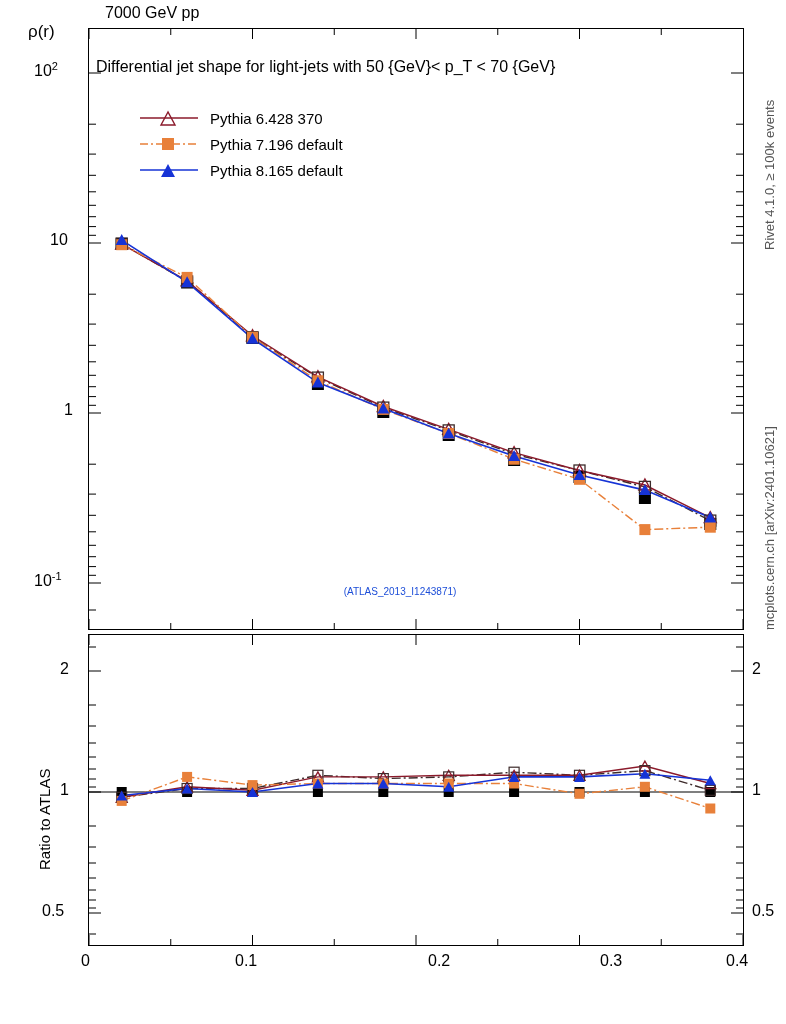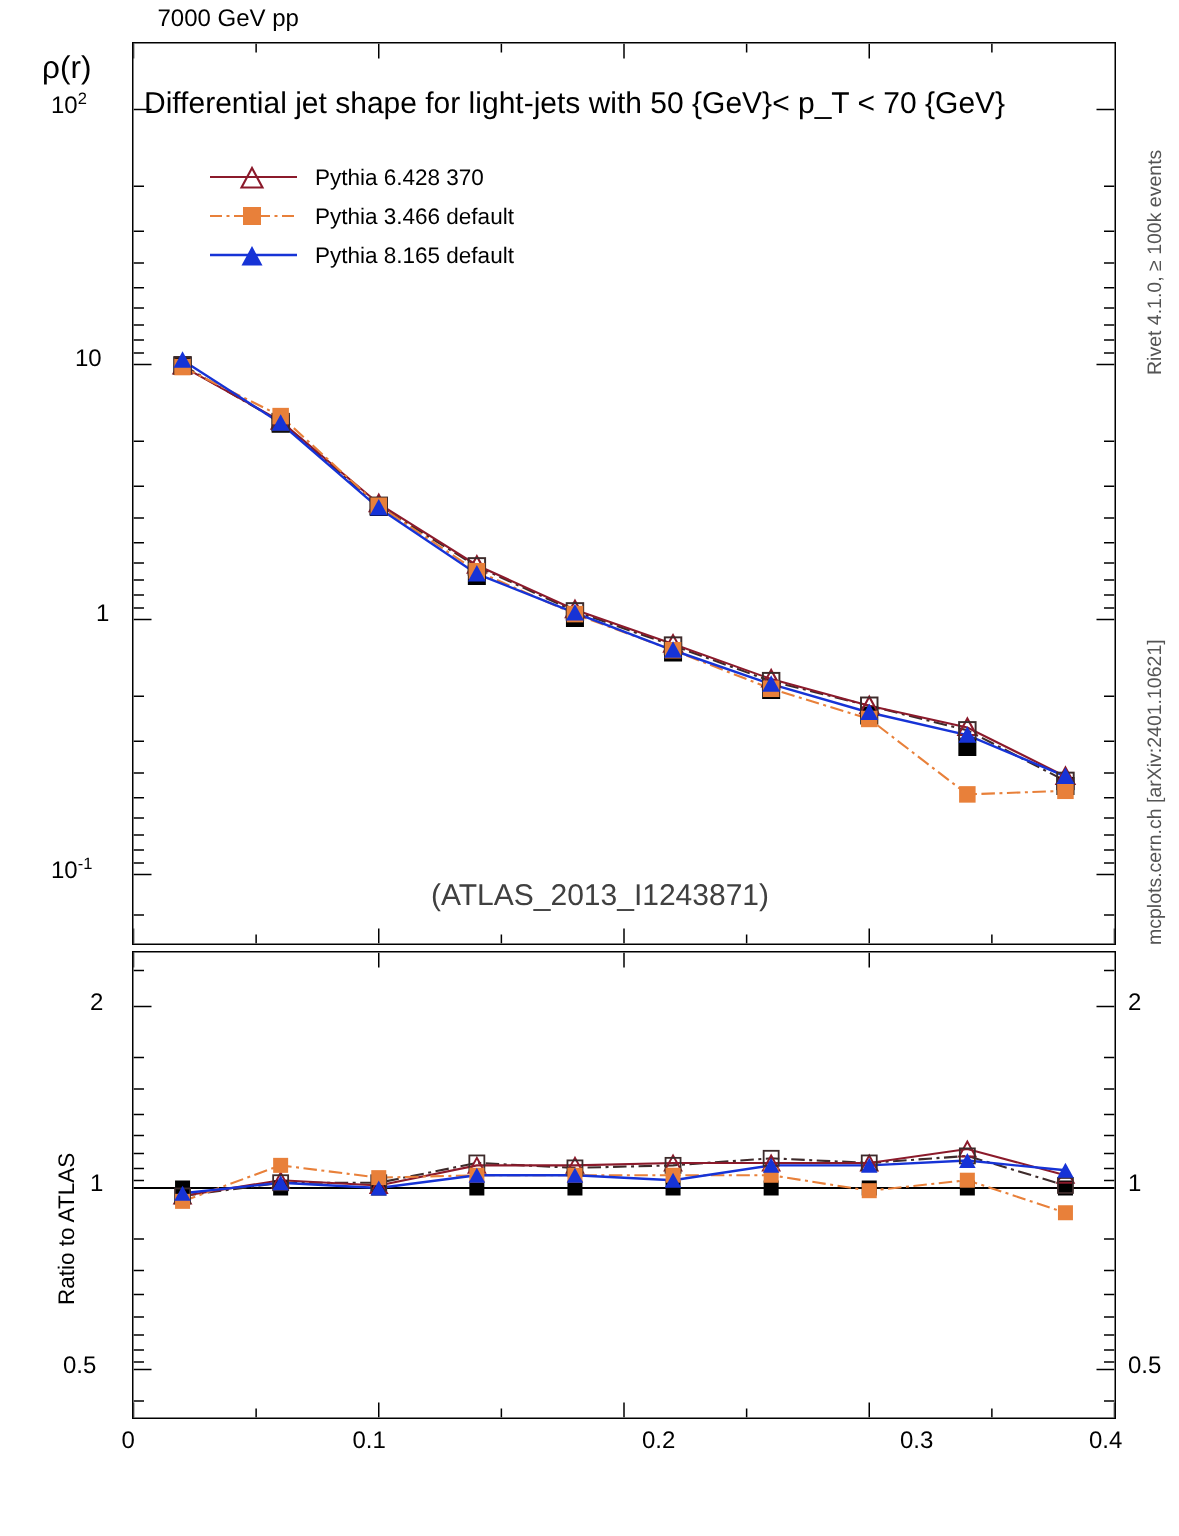--- a/index.html
+++ b/index.html
@@ -6,23 +6,23 @@
   body{width:786px;height:1024px;font-family:"Liberation Sans",sans-serif;color:#000;overflow:hidden;}
   .root{position:relative;width:786px;height:1024px;padding-left:30px;}
   .abs{position:absolute;}
   .hdr{font-size:16px;}
   #hdr-left{left:105px;top:4px;}
   #hdr-right{right:8px;top:4px;font-size:20px;}
   .panel{position:absolute;border:1px solid #000;background:#fff;box-sizing:border-box;}
   
   #main-panel{left:88px;top:28px;width:656px;height:602px;}
   #ratio-panel{left:88px;top:634px;width:656px;height:312px;}
-  #title{left:96px;top:58px;font-size:20px;white-space:nowrap;}
-  #ylabel-main{left:28px;top:34px;font-size:21px;}
-  #watermark{left:400px;top:586px;font-size:20px;color:#404040;transform:translateX(-50%);}
+  #title{left:96px;top:58px;font-size:16px;white-space:nowrap;}
+  #ylabel-main{left:28px;top:22px;font-size:17px;}
+  #watermark{left:400px;top:586px;font-size:10px;color:#1d4ed8;transform:translateX(-50%);}
   #xlabel{right:12px;top:992px;font-size:17px;}
   .rot90{position:absolute;transform:rotate(-90deg);transform-origin:left top;white-space:nowrap;font-size:13px;color:#555;}
   .rot90b{position:absolute;transform:rotate(-90deg);transform-origin:left top;white-space:nowrap;font-size:15px;color:#000;}
   svg{display:block;}
   .legend-box{position:absolute;left:140px;top:105px;}
   .legend-row{display:flex;align-items:center;height:26px;}
   .legend-key{width:60px;height:20px;position:relative;margin-right:10px;}
   .legend-label{font-size:15px;white-space:nowrap;}
   .ticklab{position:absolute;font-size:16px;}
 </style>
@@ -218,21 +218,21 @@
       </span>
       <span class="legend-label">Pythia 6.428 370</span>
     </div>
     <div class="legend-row">
       <span class="legend-key">
         <svg width="60" height="20">
           <line x1="0" y1="10" x2="58" y2="10" stroke="#e8803a" stroke-width="1.4" stroke-dasharray="8,3,2,3"></line>
           <rect x="22" y="4" width="12" height="12" fill="#e8803a"></rect>
         </svg>
       </span>
-      <span class="legend-label">Pythia 3.466 default</span>
+      <span class="legend-label">Pythia 7.196 default</span>
     </div>
     <div class="legend-row">
       <span class="legend-key">
         <svg width="60" height="20">
           <line x1="0" y1="10" x2="58" y2="10" stroke="#1633d6" stroke-width="1.6"></line>
           <polygon points="28,4 21,17 35,17" fill="#1633d6"></polygon>
         </svg>
       </span>
       <span class="legend-label">Pythia 8.165 default</span>
     </div>

